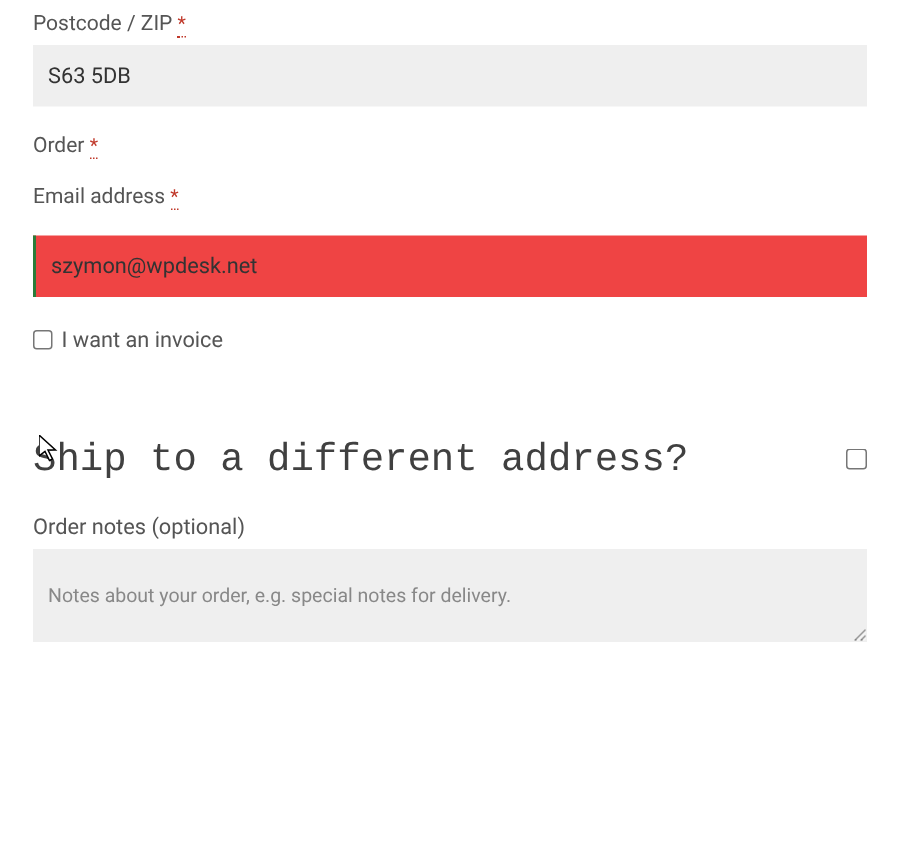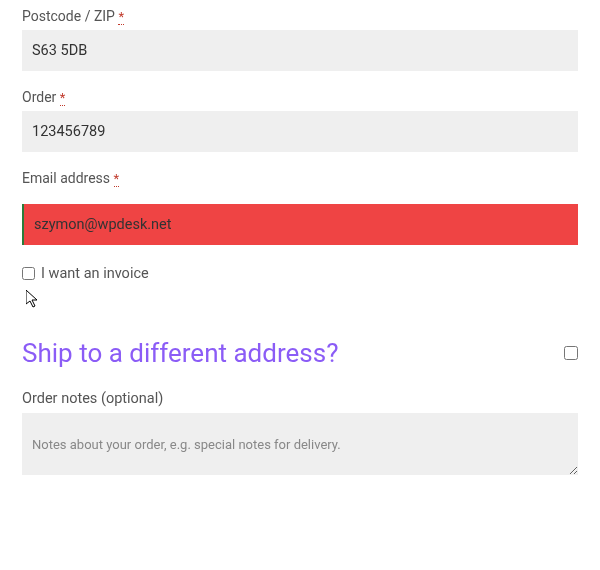--- a/index.html
+++ b/index.html
@@ -60,21 +60,22 @@
     }
     .ship-section {
       margin-top: 56px;
       display: flex;
       justify-content: space-between;
       align-items: center;
     }
     .ship-heading {
       font-size: 26px;
       font-weight: 400;
-      color: #8b5cf6;
+      color: #404040;
+      font-family: Liberation Mono, monospace;
     }
     .ship-checkbox {
       width: 14px;
       height: 14px;
     }
     .order-notes-section {
       margin-top: 22px;
     }
     .order-notes-label {
       font-size: 14.5px;
@@ -112,21 +113,20 @@
     <span class="required-mark">*</span>
   </label>
   <input type="text" class="text-input" value="S63 5DB" style="">
 </div>
 
 <div class="field">
   <label class="field-label">
     <span>Order</span>
     <span class="required-mark">*</span>
   </label>
-  <input type="text" class="text-input" value="123456789" style="">
 </div>
 
 <div class="field">
   <label class="field-label">
     <span>Email address</span>
     <span class="required-mark">*</span>
   </label>
   <input type="text" class="text-input highlighted" value="szymon@wpdesk.net" style="">
 </div>
 

